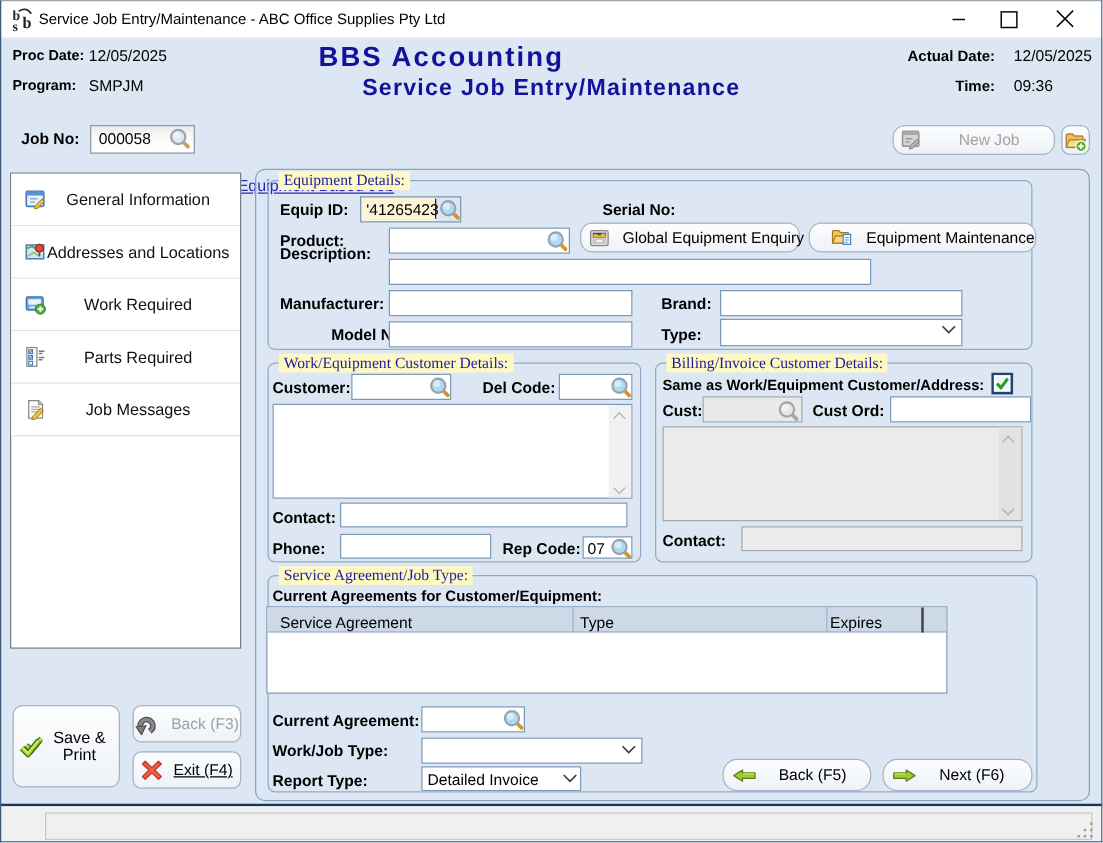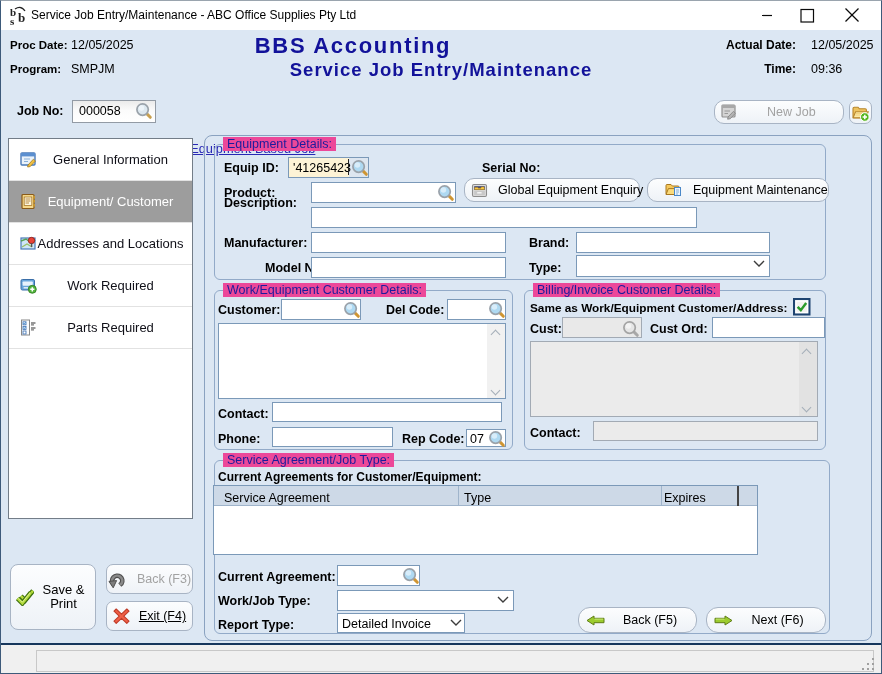--- a/index.html
+++ b/index.html
@@ -3,21 +3,21 @@
 <meta charset="utf-8">
 <style>
 * { margin:0; padding:0; box-sizing:border-box; }
 html,body { width:882px; height:674px; overflow:hidden; }
 body { font-family:"Liberation Sans", sans-serif; position:relative; background:#dce7f3; }
 .abs { position:absolute; }
 .lbl { position:absolute; font-weight:bold; font-size:12.5px; color:#000; white-space:nowrap; }
 .val { position:absolute; font-size:12.5px; color:#000; white-space:nowrap; }
 .inp { position:absolute; background:#fff; border:1px solid #7b99b8; }
 .fs { position:absolute; border:1px solid #92aac8; border-radius:6px; }
-.leg { position:absolute; top:-8px; left:8px; background:#ec4899; padding:0 4px; color:#1c1c9c; font-size:12.5px; white-space:nowrap; }
+.leg { position:absolute; top:-8px; left:8px; background:#fef9c3; padding:0 4px; color:#1c1c9c; font-size:12.5px; white-space:nowrap;font-family:Liberation Serif, serif; }
 .btn { position:absolute; border:1px solid #a8b4c4; border-radius:10px; background:linear-gradient(#fcfdfe,#eef2f7); display:flex; align-items:center; justify-content:center; font-size:12.5px; color:#000; white-space:nowrap; }
 .win-border { position:absolute; left:0; top:0; width:882px; height:674px; border:1px solid #3d5a7a; border-top:1px solid #9aa4ae; pointer-events:none; z-index:99; }
 .chev-up { position:absolute; width:7px; height:7px; border-left:1.4px solid #a4aeb8; border-top:1.4px solid #a4aeb8; transform:rotate(45deg); }
 .chev-dn { position:absolute; width:7px; height:7px; border-left:1.4px solid #a4aeb8; border-top:1.4px solid #a4aeb8; transform:rotate(225deg); }
 .sbitem { height:42px; display:flex; align-items:center; border-bottom:1px solid #e2e2e2; background:#fff; color:#101018; font-size:13px; }
 .sbitem.sel { background:#9d9d9d; color:#fff; }
 .sbicon { width:17px; height:17px; margin-left:11px; flex:0 0 auto; }
 .sbtext { flex:1; text-align:center; margin-left:-8px; }
 .magq { position:absolute; }
 </style>
@@ -79,31 +79,20 @@
 <div class="abs" style="left:9px;top:139px;width:183px;">
   <div class="sbitem">
       <span class="sbicon"><svg width="17" height="17" viewBox="0 0 17 17">
           <rect x="1" y="2" width="14" height="12" rx="1" fill="#eaf2fa" stroke="#4a7ab8" stroke-width="1.4"></rect>
           <rect x="1" y="2" width="14" height="3.4" fill="#5b8fd0"></rect>
           <path d="M4 8 L10 8 M4 10.5 L8 10.5" stroke="#8ab0d8" stroke-width="1.2"></path>
           <path d="M8 14 L13.4 8.2 L15.4 10 L10.2 15.6 L7.6 16 Z" fill="#f0c040" stroke="#a07820" stroke-width="0.8"></path>
         </svg></span>
       <span class="sbtext">General Information</span>
     </div>
-  <div class="sbitem sel">
-      <span class="sbicon"><svg width="17" height="17" viewBox="0 0 17 17">
-          <rect x="2" y="1.5" width="12" height="14" rx="1" fill="#f5d88a" stroke="#8a5a18" stroke-width="1.2"></rect>
-          <rect x="4.2" y="4" width="7.6" height="8.5" fill="#fdf6e0" stroke="#a87828" stroke-width="0.8"></rect>
-          <path d="M5.5 6 L10.5 6 M5.5 8 L10.5 8 M5.5 10 L9 10" stroke="#b08030" stroke-width="0.9"></path>
-          <rect x="13.2" y="3" width="1.8" height="2.6" fill="#c8962e"></rect>
-          <rect x="13.2" y="7" width="1.8" height="2.6" fill="#c8962e"></rect>
-          <rect x="13.2" y="11" width="1.8" height="2.6" fill="#c8962e"></rect>
-        </svg></span>
-      <span class="sbtext">Equipment/ Customer</span>
-    </div>
   <div class="sbitem">
       <span class="sbicon"><svg width="17" height="17" viewBox="0 0 17 17">
           <rect x="1" y="3" width="14" height="11" fill="#cfe6f8" stroke="#4a7ab8" stroke-width="1.2"></rect>
           <path d="M1 6 L6 4 L10 7 L15 5" stroke="#58a058" stroke-width="1.4" fill="none"></path>
           <path d="M2 12 L7 9 L12 12" stroke="#9ac06a" stroke-width="1.4" fill="none"></path>
           <circle cx="11.5" cy="5.5" r="3.2" fill="#e84438" stroke="#8a1810" stroke-width="0.8"></circle>
           <rect x="10.9" y="8" width="1.4" height="4" fill="#555"></rect>
         </svg></span>
       <span class="sbtext">Addresses and Locations</span>
     </div>
@@ -122,20 +111,29 @@
           <rect x="1.5" y="1" width="8" height="15" fill="#fdfdfd" stroke="#888" stroke-width="1"></rect>
           <rect x="3" y="2.8" width="3" height="3" fill="#fff" stroke="#4a7ab8" stroke-width="0.9"></rect>
           <path d="M3.4 4.2 L4.3 5.1 L5.6 3.2" stroke="#3a8ad0" stroke-width="0.9" fill="none"></path>
           <rect x="3" y="7.4" width="3" height="3" fill="#fff" stroke="#4a7ab8" stroke-width="0.9"></rect>
           <path d="M3.4 8.8 L4.3 9.7 L5.6 7.8" stroke="#3a8ad0" stroke-width="0.9" fill="none"></path>
           <rect x="3" y="12" width="3" height="3" fill="#fff" stroke="#4a7ab8" stroke-width="0.9"></rect>
           <path d="M11 4 L15.5 4 M11 5.8 L14 5.8" stroke="#777" stroke-width="1.3"></path>
           <path d="M11 9 L15.5 9 M11 10.8 L14 10.8" stroke="#777" stroke-width="1.3"></path>
         </svg></span>
       <span class="sbtext">Parts Required</span>
+    </div>
+  <div class="sbitem">
+      <span class="sbicon"><svg width="17" height="17" viewBox="0 0 17 17">
+          <path d="M3 1.5 L11 1.5 L14 4.5 L14 15.5 L3 15.5 Z" fill="#fdfdfd" stroke="#888" stroke-width="1"></path>
+          <path d="M11 1.5 L11 4.5 L14 4.5" fill="#e0e0e0" stroke="#888" stroke-width="1"></path>
+          <path d="M5 6.5 L12 6.5 M5 8.5 L12 8.5 M5 10.5 L10 10.5" stroke="#aaa" stroke-width="1"></path>
+          <path d="M6 14.5 L12.4 7.6 L14.6 9.6 L8.4 16.4 L5.4 17 Z" fill="#f0c040" stroke="#a07820" stroke-width="0.8"></path>
+        </svg></span>
+      <span class="sbtext">Job Messages</span>
     </div>
 
 </div>
 
 <div class="abs" style="left:204px;top:135px;width:668px;height:506px;border:1px solid #8aa2c0;border-radius:8px;"></div>
 
 <div class="fs" style="left:214px;top:144px;width:612px;height:136px;">
   <span class="leg">Equipment Details:</span>
 </div>
 <div class="lbl" style="left:224px;top:161px;">Equip ID:</div>

